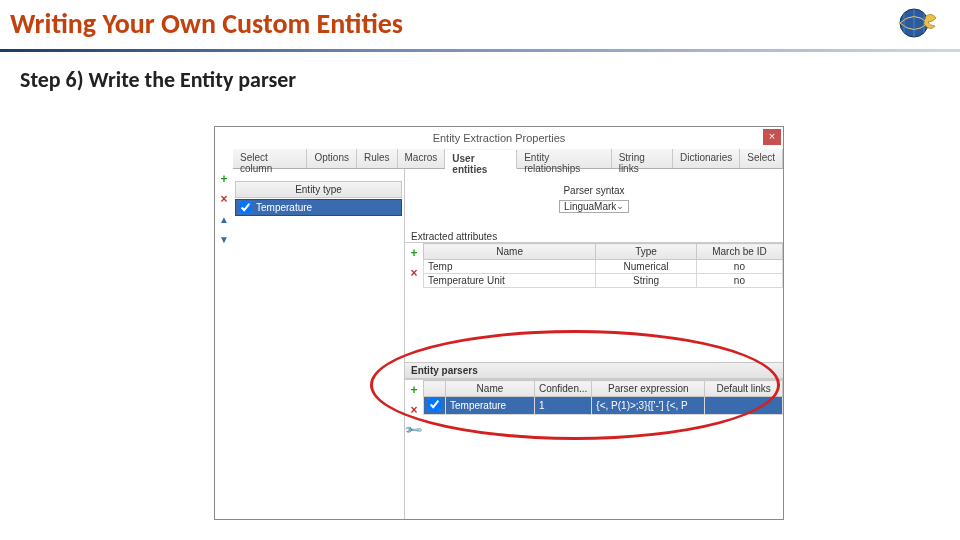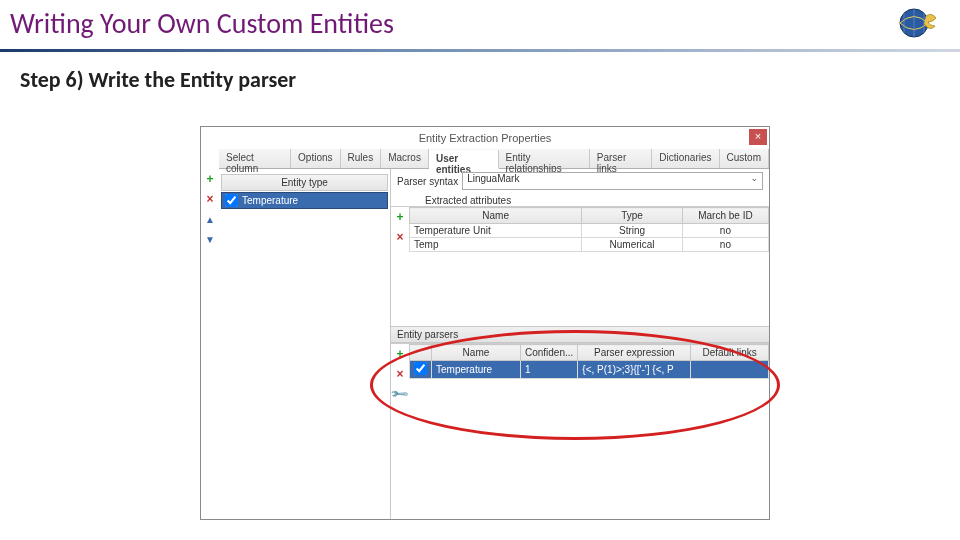--- a/index.html
+++ b/index.html
@@ -5,41 +5,41 @@
   * { box-sizing: border-box; margin: 0; padding: 0; }
   body {
     width: 960px; height: 540px;
     font-family: "Segoe UI", Calibri, Arial, sans-serif;
     background: #fff;
     overflow: hidden;
     position: relative;
   }
   .slide-title {
     font-size: 28px;
-    font-weight: 400;
-    color: #701a75;
+    font-weight: 700;
+    color: #c2410c;
     padding: 6px 16px 8px 10px;
     border-bottom: 3px solid;
     border-image: linear-gradient(to right, #1a3a6a, #6d8bb3 40%, #d0d7e2 100%) 1;
   }
   .subtitle {
     font-size: 22px;
     font-weight: 700;
     color: #222;
     margin: 14px 0 10px 20px;
   }
   .logo {
     position: absolute;
     right: 18px; top: 6px;
     width: 46px; height: 34px;
   }
   
   .dialog {
     position: absolute;
-    left: 200px; top: 126px;
+    left: 214px; top: 126px;
     width: 570px; height: 394px;
     border: 1px solid #8a8a8a;
     background: #fff;
     font-family: "Segoe UI", Tahoma, sans-serif;
     font-size: 11px;
     color: #333;
   }
   .dialog-titlebar {
     height: 22px;
     background: #fff;
@@ -97,21 +97,21 @@
     width: 14px; height: 14px;
     font-size: 12px; line-height: 13px; text-align: center;
     cursor: pointer;
   }
   .ic-plus { color: #1a9e1a; font-weight: bold; }
   .ic-x { color: #c03030; font-weight: bold; }
   .ic-up, .ic-down { color: #3a6aaa; font-size: 10px; }
   .ic-wrench { color: #7a6a20; transform: rotate(-45deg); display: inline-block; }
   .entity-list {
     flex: 1;
-    padding: 5px 2px;
+    padding: 12px 2px;
   }
   .entity-header {
     background: linear-gradient(#f4f4f4,#e6e6e6);
     text-align: center;
     font-size: 10px;
     padding: 2px 0;
     border: 1px solid #c8c8c8;
   }
   .entity-row {
     display: flex; align-items: center;
@@ -123,40 +123,40 @@
     margin-top: 1px;
   }
   .entity-row input[type=checkbox] { margin: 0 4px 0 1px; }
   .right-panel {
     flex: 1;
     display: flex; flex-direction: column;
     position: relative;
   }
   .field-row {
     display: flex; align-items: center;
-    padding: 3px 6px;
+    padding: 16px 6px;
     font-size: 10px;
     gap: 4px;
+    flex-direction: column;
   }
   .field-row label { color: #333; }
   .select {
     flex: 1;
     height: 18px;
     border: 1px solid #aaa;
     background: #fff;
     font-size: 10px;
     padding: 0 4px;
     display: flex; justify-content: space-between;
   }
   .select .chev { font-size: 9px; color: #555; }
   .section-label {
     font-size: 10px;
     padding: 2px 6px 0 6px;
     color: #333;
-    margin-left: 28px;
   }
   .attr-area, .parser-area {
     display: flex;
     border-top: 1px solid #ccc;
     flex: 1;
     min-height: 0;
   }
   .attr-table-wrap, .parser-table-wrap {
     flex: 1;
     overflow: hidden;
@@ -179,20 +179,21 @@
     padding: 1px 4px;
     height: 14px;
   }
   table.grid td.center { text-align: center; }
   .section-bar {
     background: linear-gradient(#f0f0f0,#e2e2e2);
     border-top: 1px solid #c8c8c8;
     border-bottom: 1px solid #c8c8c8;
     font-size: 10px;
     padding: 2px 6px;
+    font-weight: bold;
   }
   .parser-row-selected td {
     background: #3a6baf;
     color: #fff;
   }
   
   .highlight-ellipse {
     position: absolute;
     border: 3px solid #d42020;
     border-radius: 50%;
@@ -219,23 +220,23 @@
     <span>Entity Extraction Properties</span>
     <div class="dialog-close">×</div>
   </div>
   <div class="tabs">
     <div class="tab">Select column</div>
     <div class="tab">Options</div>
     <div class="tab">Rules</div>
     <div class="tab">Macros</div>
     <div class="tab active">User entities</div>
     <div class="tab">Entity relationships</div>
-    <div class="tab">Parser links</div>
+    <div class="tab">String links</div>
     <div class="tab">Dictionaries</div>
-    <div class="tab">Custom</div>
+    <div class="tab">Select</div>
   </div>
   <div class="dialog-body">
     <div class="left-panel">
       <div class="icon-col">
         <span class="icon-btn ic-plus">+</span>
         <span class="icon-btn ic-x">×</span>
         <span class="icon-btn ic-up">▲</span>
         <span class="icon-btn ic-down">▼</span>
       </div>
       <div class="entity-list">
@@ -264,27 +265,27 @@
           <table class="grid">
             <thead>
                 <tr>
               <th style="width:48%">Name</th>
               <th style="width:28%">Type</th>
               <th style="width:24%">March be ID</th>
             </tr>
               </thead>
             <tbody>
               <tr>
-                <td>Temperature Unit</td>
-                <td class="center">String</td>
+                <td>Temp</td>
+                <td class="center">Numerical</td>
                 <td class="center">no</td>
               </tr>
               <tr>
-                <td>Temp</td>
-                <td class="center">Numerical</td>
+                <td>Temperature Unit</td>
+                <td class="center">String</td>
                 <td class="center">no</td>
               </tr>
             </tbody>
           </table>
         </div>
       </div>
 
       <div class="section-bar">Entity parsers</div>
       <div class="parser-area" style="flex:1">
         <div class="icon-col">

